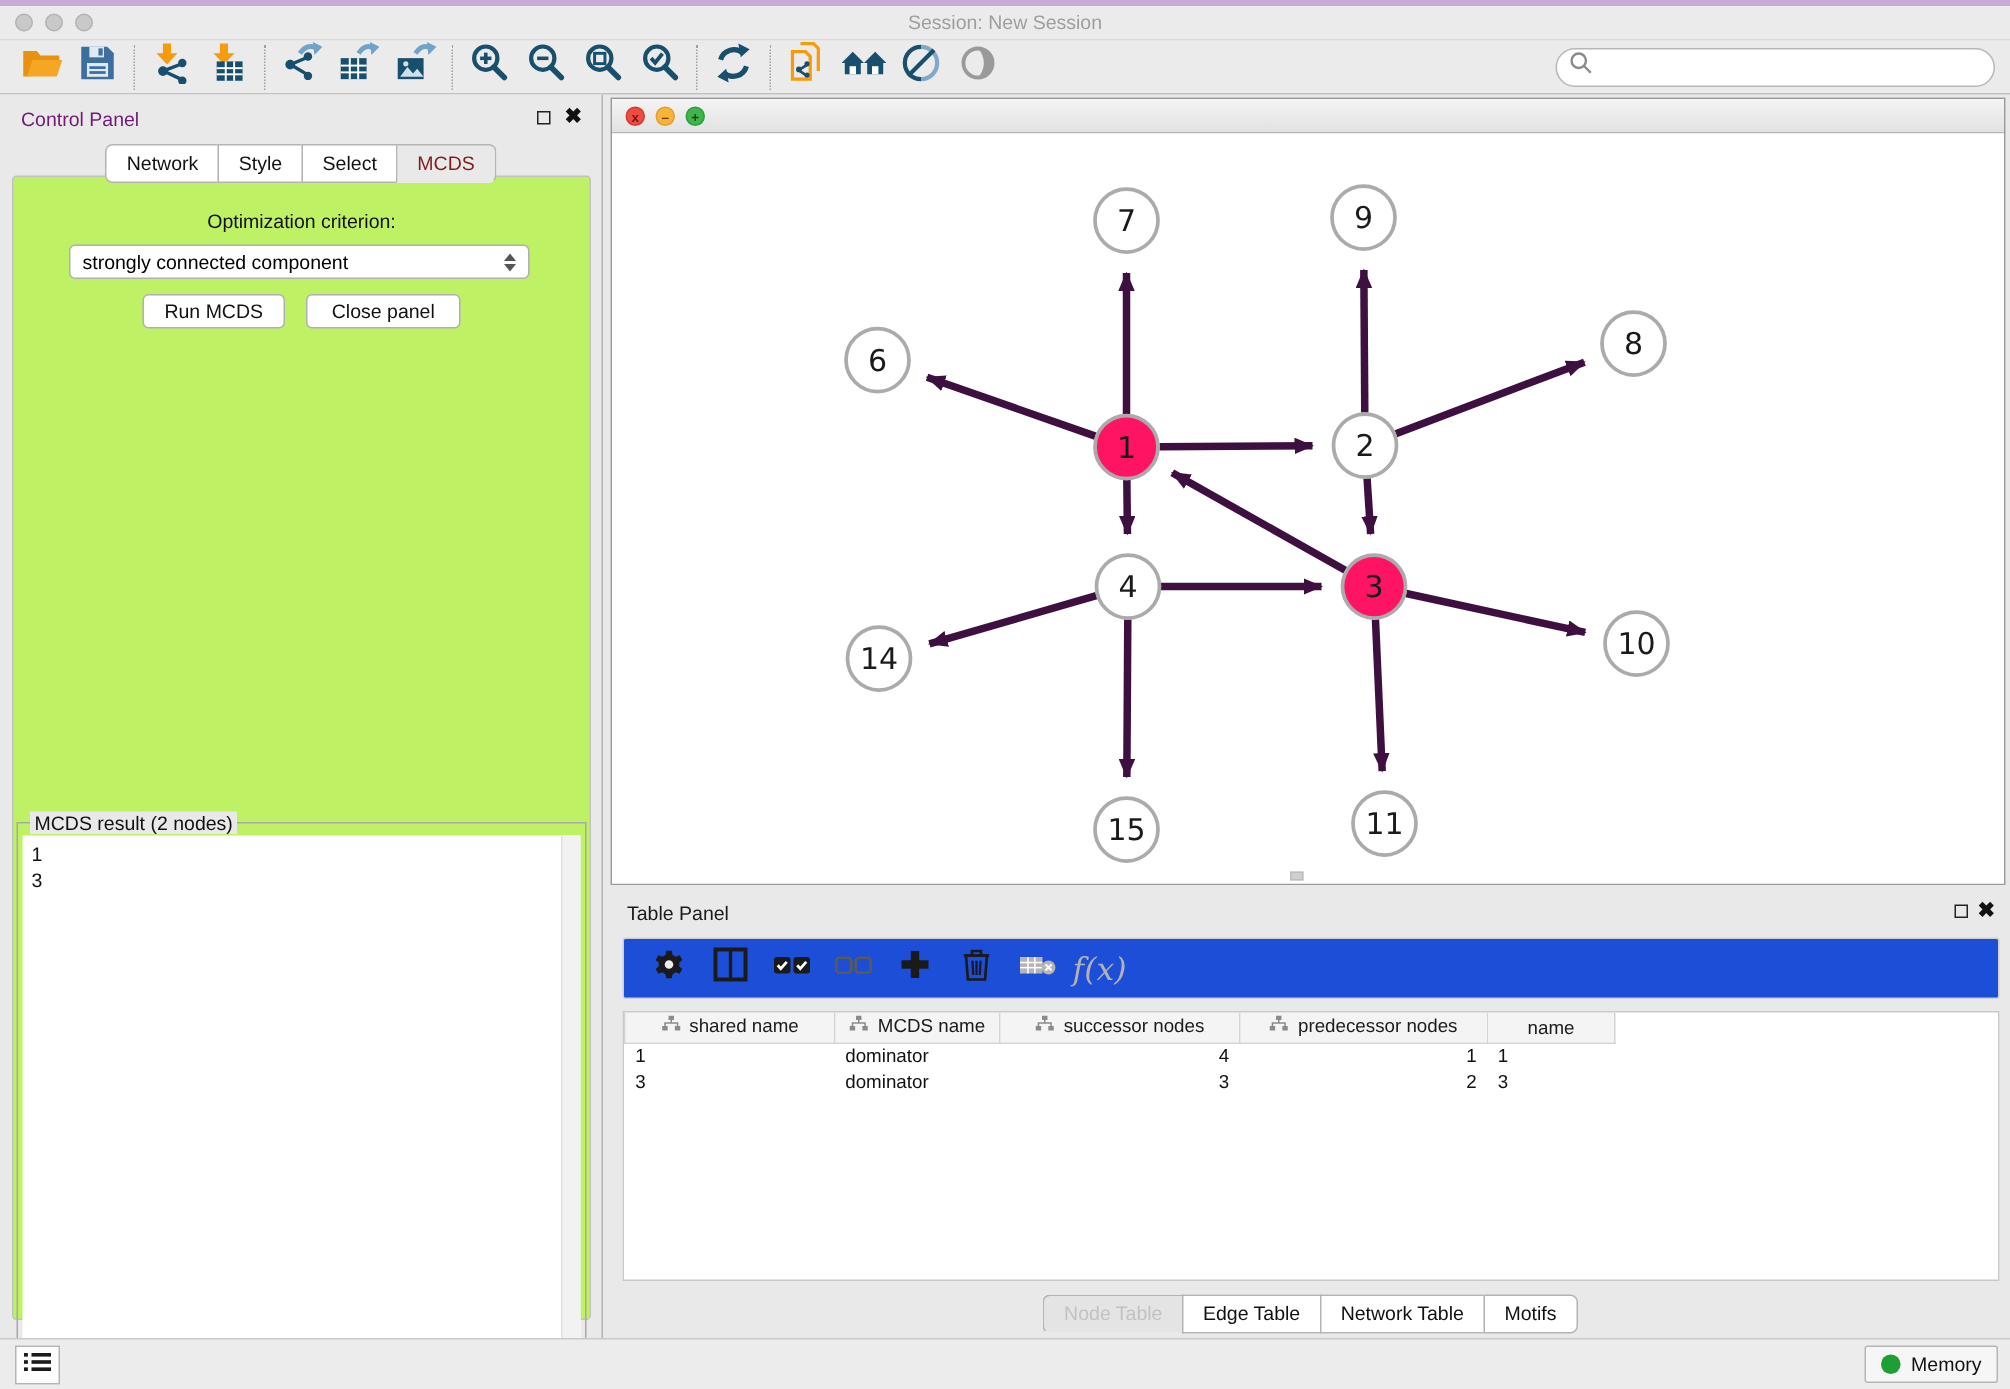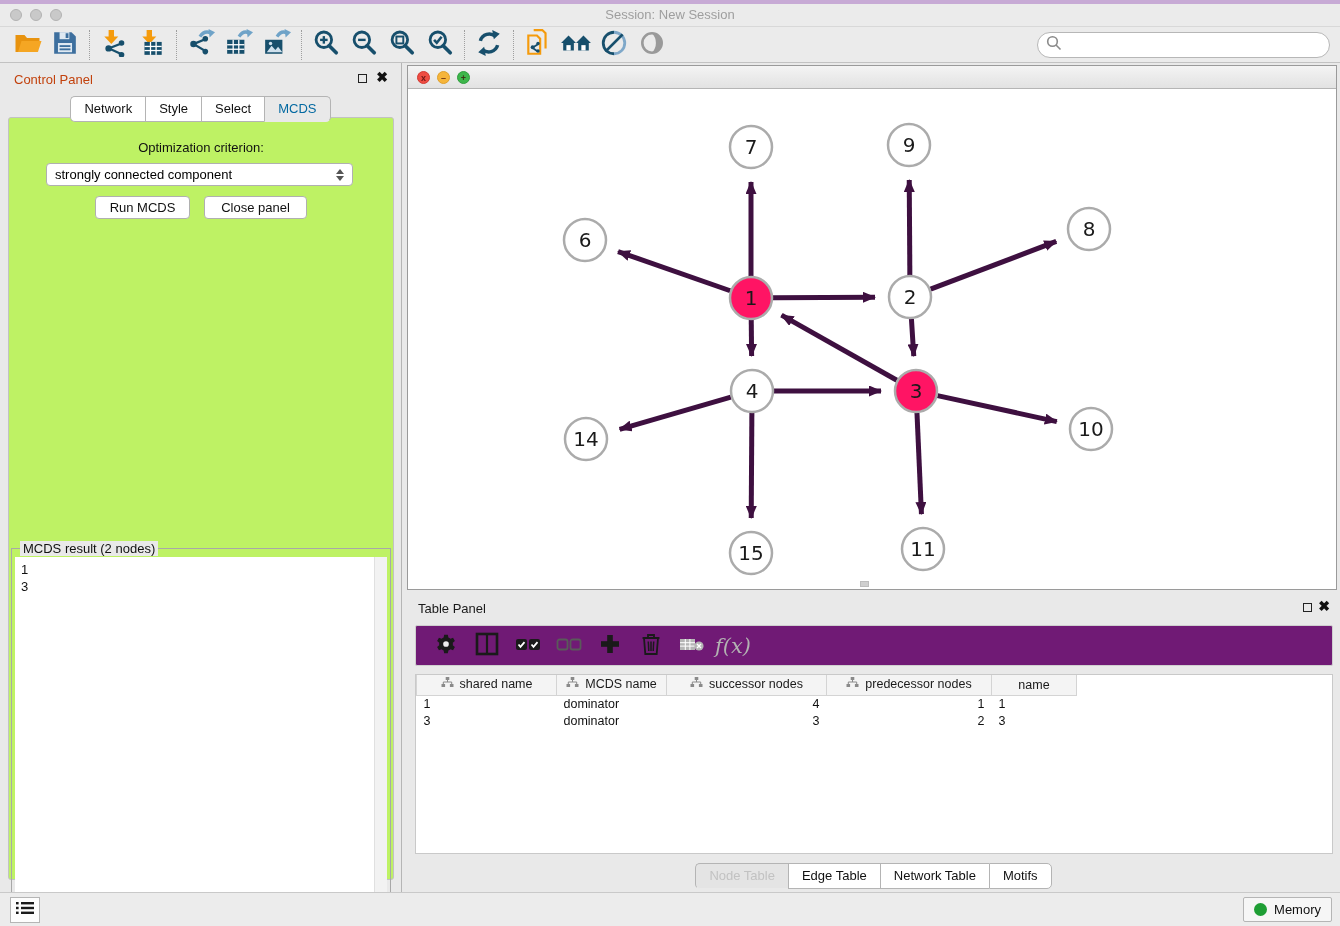--- a/index.html
+++ b/index.html
@@ -14,30 +14,30 @@
 
   .toolbar { position:absolute; left:0; top:27px; width:1340px; height:36px; background:#ebebeb; border-bottom:1px solid #c2c2c2; display:flex; align-items:center; padding-left:8px; }
   .tbtn { width:38px; height:32px; display:flex; align-items:center; justify-content:center; }
   .sep { width:1px; height:30px; border-left:1px dotted #9f9f9f; margin:0 5px; }
   .searchbox { margin-left:auto; margin-right:10px; width:293px; height:26px; background:#fff; border:1px solid #b7b7b7; border-radius:13px; display:flex; align-items:center; padding:0 8px; }
   .searchbox input { border:none; outline:none; flex:1; font-size:13px; background:transparent; margin-left:6px; }
 
   
   .control-panel { position:absolute; left:0; top:63px; width:402px; height:829px; background:#e9e9e9; border-right:1px solid #b5b5b5; }
   .cp-header { position:absolute; left:0; top:0; width:100%; height:30px; }
-  .cp-title { position:absolute; left:14px; top:9px; font-size:13px; color:#c2410c; }
+  .cp-title { position:absolute; left:14px; top:9px; font-size:13px; color:#701a75; }
   .float-ico { position:absolute; top:11px; width:9px; height:9px; border:1.5px solid #222; }
   .close-ico { position:absolute; top:6px; font-size:14px; font-weight:bold; color:#111; }
   .cp-float { right:34px; } .cp-close { right:13px; }
 
   .cp-tabs { position:absolute; left:0; top:33px; width:100%; display:flex; justify-content:center; z-index:2; }
   .tab { font-size:13px; padding:4px 13px 5px; background:#fff; border:1px solid #b4b4b4; border-right:none; color:#111; }
   .tab:first-child { border-radius:5px 0 0 5px; }
   .tab:last-child { border-right:1px solid #b4b4b4; border-radius:0 5px 5px 0; }
-  .tab.sel { background:#e9e9e9; color:#0369a1; border-bottom-color:#e9e9e9; }
+  .tab.sel { background:#e9e9e9; color:#7f1d1d; border-bottom-color:#e9e9e9; }
 
   .cp-inner { position:absolute; left:8px; top:54px; width:386px; height:763px; background:#bef264; border:1px solid #c2c2c2; border-radius:3px; }
   .opt-label { position:absolute; left:0; top:22px; width:100%; text-align:center; font-size:13px; color:#111; }
   .dropdown { position:absolute; left:37px; top:45px; width:307px; height:23px; background:#fff; border:1px solid #b0b0b0; border-radius:4px; display:flex; align-items:center; padding:0 8px; font-size:13px;gap:12px; }
   .dd-stepper { margin-left:auto; display:flex; flex-direction:column; gap:2px; }
   .dd-stepper i { width:0; height:0; border-left:4px solid transparent; border-right:4px solid transparent; display:block; }
   .dd-up { border-bottom:5px solid #555; } .dd-down { border-top:5px solid #555; }
   .btn { position:absolute; top:78px; height:23px; background:#fff; border:1px solid #b0b0b0; border-radius:4px; font-size:13px; color:#111; display:flex; align-items:center; justify-content:center; }
   .btn-run { left:86px; width:95px; } .btn-close { left:195px; width:103px; }
 
@@ -56,21 +56,21 @@
   .mac-red { background:#ee4c42; border:1px solid #d33a32; }
   .mac-yellow { background:#f6b53a; border:1px solid #dfa02c; }
   .mac-green { background:#3db64b; border:1px solid #2f9e3e; }
   .net-canvas { position:absolute; left:0; top:23px; width:928px; height:500px; background:#fff; }
   .hscroll-thumb { position:absolute; left:452px; bottom:2px; width:9px; height:6px; background:#cfcfcf; border:1px solid #bdbdbd; }
 
   
   .table-panel { position:absolute; left:407px; top:595px; width:933px; height:293px; background:#e9e9e9; }
   .tp-title { position:absolute; left:11px; top:6px; font-size:13px; color:#1a1a1a; }
   .tp-float { right:28px; top:8px; } .tp-close { right:10px; top:3px; }
-  .tp-toolbar { position:absolute; left:8px; top:30px; width:918px; height:41px; background:#701a75; border:1px solid #cfcfcf; border-radius:2px; display:flex; align-items:center; gap:9px; padding-left:14px; }
+  .tp-toolbar { position:absolute; left:8px; top:30px; width:918px; height:41px; background:#1d4ed8; border:1px solid #cfcfcf; border-radius:2px; display:flex; align-items:center; gap:9px; padding-left:14px; }
   .tp-btn { width:32px; height:32px; display:flex; align-items:center; justify-content:center; }
   .fx-label { font-size:21px; font-style:italic; font-family:"DejaVu Serif",serif; color:#b2b2b2; }
 
   .node-table { position:absolute; left:8px; top:79px; width:918px; height:180px; background:#fff; border:1px solid #c9c9c9; overflow:hidden; }
   table.grid { border-collapse:collapse; table-layout:fixed; }
   table.grid th { height:20px; background:#f4f4f4; border:1px solid #d4d4d4; border-top:none; font-size:12.5px; font-weight:normal; color:#1a1a1a; text-align:center; position:relative; }
   table.grid th .hdr-inner { display:flex; align-items:flex-start; justify-content:center; gap:6px; }
   table.grid td { height:17px; font-size:12.5px; color:#111; padding:0 7px; }
   table.grid td.num { text-align:right; }
   .tp-tabs { position:absolute; left:0; top:268px; width:100%; display:flex; justify-content:center; }

